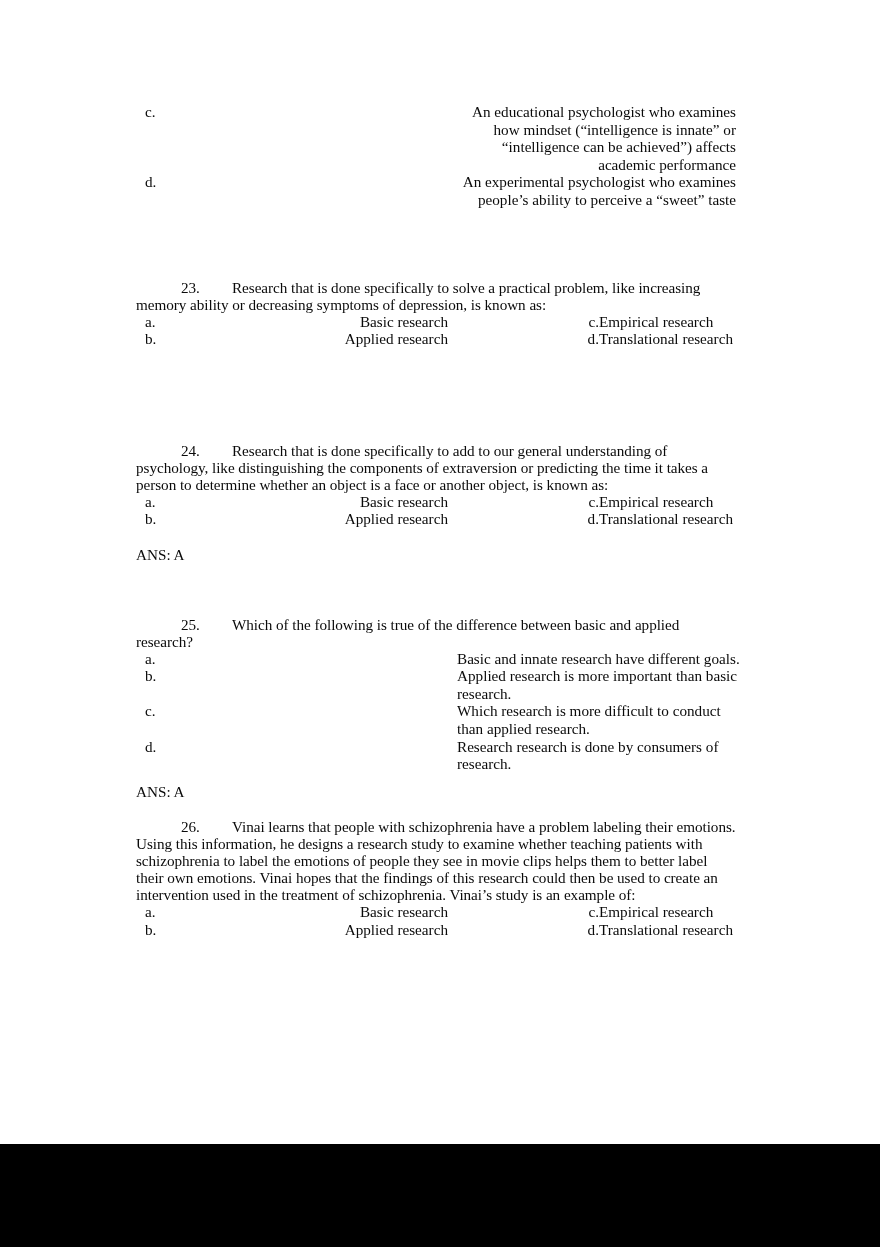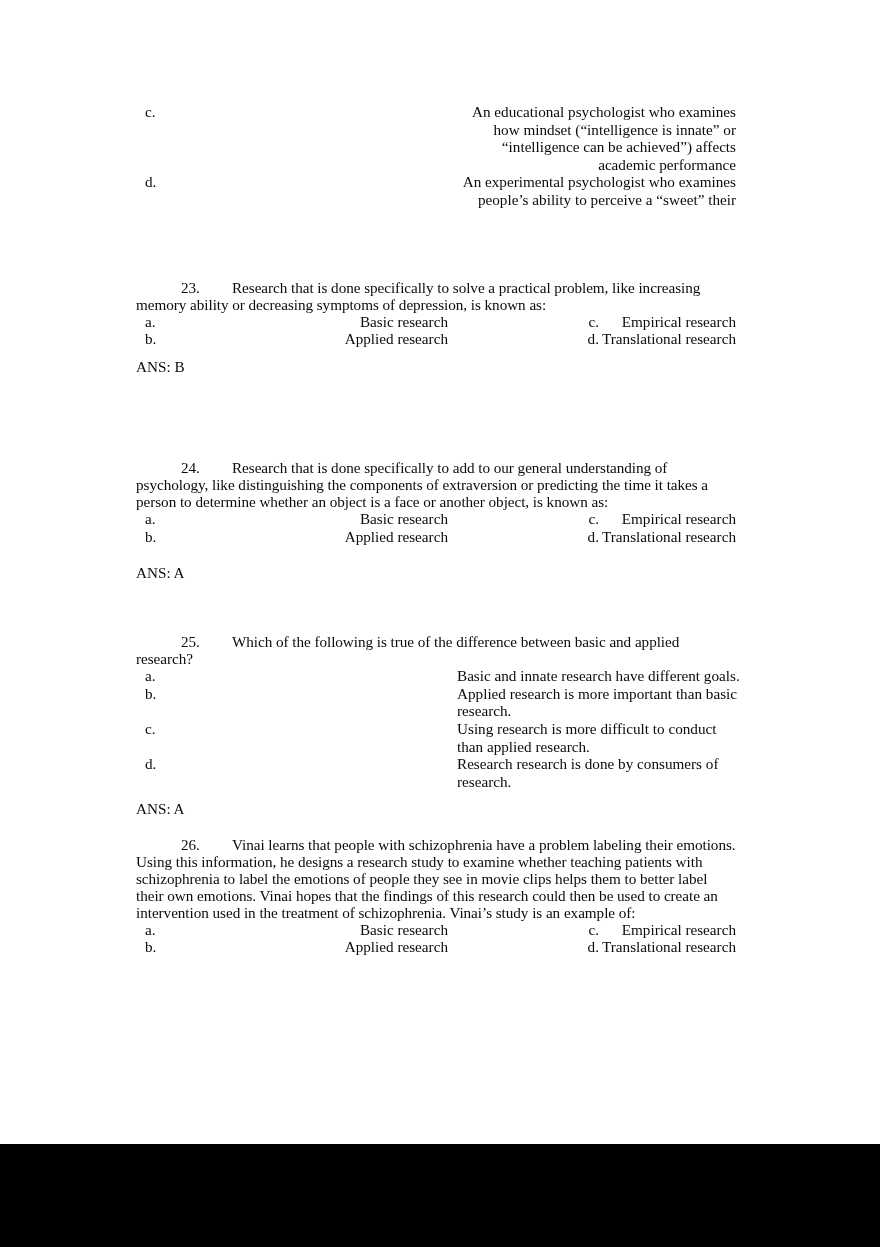--- a/index.html
+++ b/index.html
@@ -64,21 +64,21 @@
     padding: 0;
     margin: 0;
     vertical-align: top;
     font-size: 15.2px;
     line-height: 17.6px;
   }
   
   .opts.two td.lab-a { width: 152px; padding-left: 9px; }
   .opts.two td.txt-a { width: 151px; text-align: right; }
   .opts.two td.lab-c { width: 151px; text-align: right; }
-  .opts.two td.txt-c { width: 137px; text-align: right; }
+  .opts.two td.txt-c { width: 137px; }
 
   
   .opts.one td.lab    { width: 312px; padding-left: 9px; }
   .opts.one td.txt    { width: 288px; }
 
   .spacer-lg { height: 84px; }
   .spacer-md { height: 52px; }
   .spacer-sm { height: 18px; }
   .spacer-xs { height: 10px; }
 
@@ -100,21 +100,21 @@
     <table class="opts two">
       <tbody>
           <tr>
         <td class="lab-a">c.</td>
         <td class="txt-a"></td>
         <td class="lab-c" colspan="2" style="width:288px">An educational psychologist who examines how mindset (“intelligence is innate” or “intelligence can be achieved”) affects academic performance</td>
       </tr>
       <tr>
         <td class="lab-a">d.</td>
         <td class="txt-a"></td>
-        <td class="lab-c" colspan="2" style="width:288px">An experimental psychologist who examines people’s ability to perceive a “sweet” their</td>
+        <td class="lab-c" colspan="2" style="width:288px">An experimental psychologist who examines people’s ability to perceive a “sweet” taste</td>
       </tr>
     </tbody>
       </table>
 
     <div class="spacer-sm"></div>
 
     <div class="spacer-md"></div>
 
     <p class="para">
       <span class="qnum">23.</span><span>Research that is done specifically to solve a practical problem, like increasing memory ability or decreasing symptoms of depression, is known as:</span>
@@ -130,21 +130,20 @@
       <tr>
         <td class="lab-a">b.</td>
         <td class="txt-a">Applied research</td>
         <td class="lab-c">d.</td>
         <td class="txt-c">Translational research</td>
       </tr>
     </tbody>
       </table>
 
     <div class="spacer-xs"></div>
-    <p class="ans">ANS: B</p>
 
     <div class="spacer-lg"></div>
 
     <p class="para">
       <span class="qnum">24.</span><span>Research that is done specifically to add to our general understanding of psychology, like distinguishing the components of extraversion or predicting the time it takes a person to determine whether an object is a face or another object, is known as:</span>
     </p>
     <table class="opts two">
       <tbody>
           <tr>
         <td class="lab-a">a.</td>
@@ -174,21 +173,21 @@
           <tr>
         <td class="lab">a.</td>
         <td class="txt">Basic and innate research have different goals.</td>
       </tr>
       <tr>
         <td class="lab">b.</td>
         <td class="txt">Applied research is more important than basic research.</td>
       </tr>
       <tr>
         <td class="lab">c.</td>
-        <td class="txt">Using research is more difficult to conduct than applied research.</td>
+        <td class="txt">Which research is more difficult to conduct than applied research.</td>
       </tr>
       <tr>
         <td class="lab">d.</td>
         <td class="txt">Research research is done by consumers of research.</td>
       </tr>
     </tbody>
       </table>
 
     <div class="spacer-xs"></div>
     <p class="ans">ANS: A</p>

